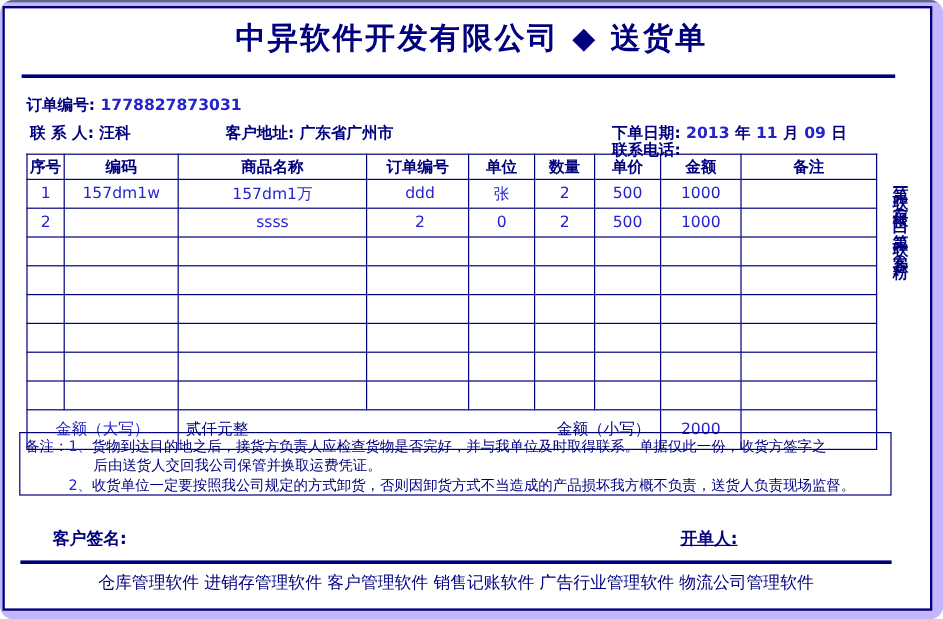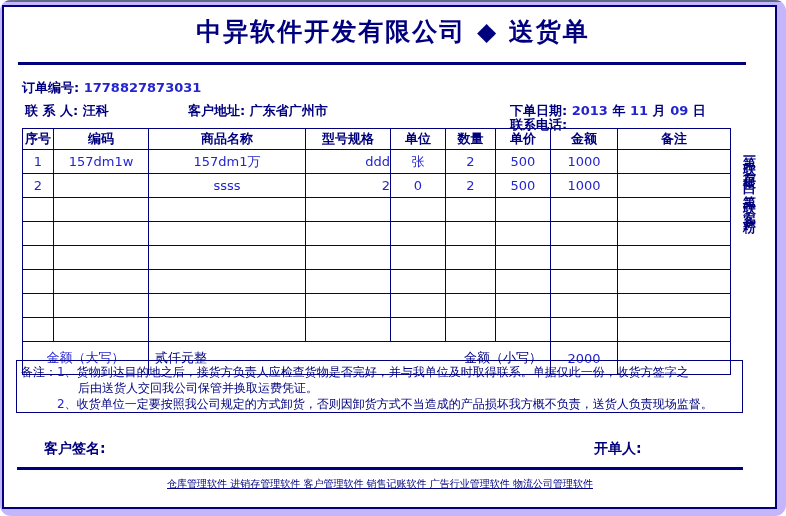--- a/index.html
+++ b/index.html
@@ -15,33 +15,33 @@
   .f-orderno { left:22px; top:79px; }
   .f-custname { left:188px; top:79px; }
   .f-phone { left:510px; top:79px;margin-top:37px; }
   .f-contact { left:25px; top:102px; }
   .f-addr { left:188px; top:102px; }
   .f-date { left:510px; top:102px; }
   table.goods { position:absolute; left:22px; top:128px; width:708px; border-collapse:collapse; table-layout:fixed; }
   table.goods th, table.goods td { border:1px solid #00007E; font-size:13px; text-align:center; overflow:hidden; white-space:nowrap; }
   table.goods th { height:21px; color:#00007E; font-weight:bold;margin-left:24px; }
   table.goods td { height:24px; color:#2424CE; font-weight:normal; }
-  table.goods tbody td:nth-child(4) { text-align:right; padding-left:4px; }
+  table.goods tbody td:nth-child(4) { text-align:center; padding-left:4px; }
   table.goods tr.summary td { height:33px;margin-left:44px; }
   .sum-label { color:#00007E; }
   .sum-flex { display:flex; justify-content:space-between; align-items:center; padding:0 8px 0 6px; color:#00007E; }
   .copy-strip { position:absolute; left:740px; top:146px; height:245px; writing-mode:vertical-rl; font-size:13px; font-weight:bold; letter-spacing:3px; color:#00007E; }
   .remarks { position:absolute; left:16px; top:360px; width:727px; height:53px; border:1px solid #00007E; font-size:12px; line-height:16px; color:#00007E; padding:3px 4px 0 4px; }
   .remarks .l2 { padding-left:57px; }
   .remarks .l3 { padding-left:36px; }
   .sig { position:absolute; top:440px; font-size:14px; font-weight:bold; color:#00007E; }
   .sig-cust { left:44px; }
-  .sig-issuer { left:594px; }
+  .sig-issuer { left:567px;text-decoration:underline; }
   .footer-rule { position:absolute; left:17px; top:467px; width:726px; height:3px; background:#00007E; }
-  .footer-text { position:absolute; left:17px; top:477px; width:726px; text-align:center; font-size:10px; color:#00007E; white-space:nowrap;text-decoration:underline; }
+  .footer-text { position:absolute; left:17px; top:477px; width:726px; text-align:center; font-size:14px; color:#00007E; white-space:nowrap; }
 </style>
 </head>
 <body>
 
 <div class="screen">
   <div class="top-line"></div>
   <div class="page"></div>
 
   <div class="doc-title">中异软件开发有限公司 ◆ 送货单</div>
   <div class="title-rule"></div>
@@ -62,21 +62,21 @@
         <col style="width:50px">
         <col style="width:55px">
         <col style="width:67px">
         <col style="width:113px">
     </colgroup>
     <thead>
       <tr>
         <th>序号</th>
         <th>编码</th>
         <th>商品名称</th>
-        <th>型号规格</th>
+        <th>订单编号</th>
         <th>单位</th>
         <th>数量</th>
         <th>单价</th>
         <th>金额</th>
         <th>备注</th>
       </tr>
     </thead>
     <tbody>
       <tr>
           <td>1</td>

